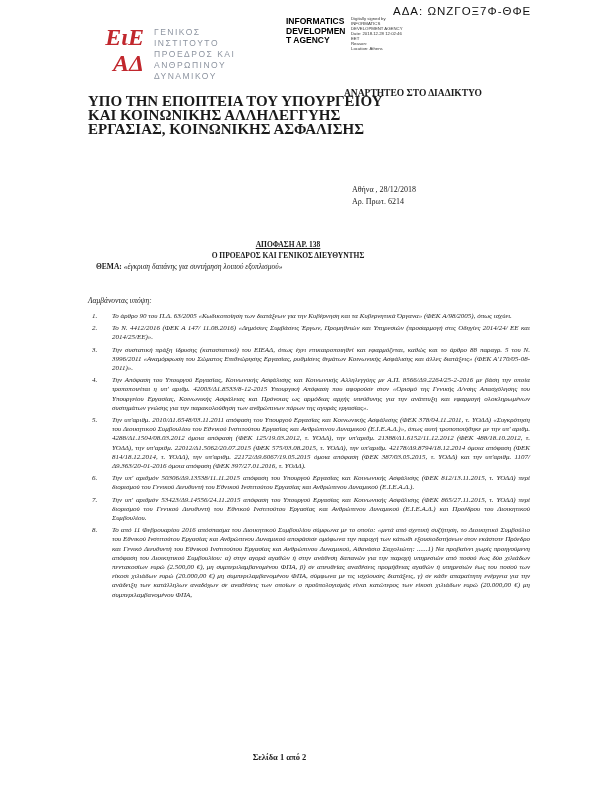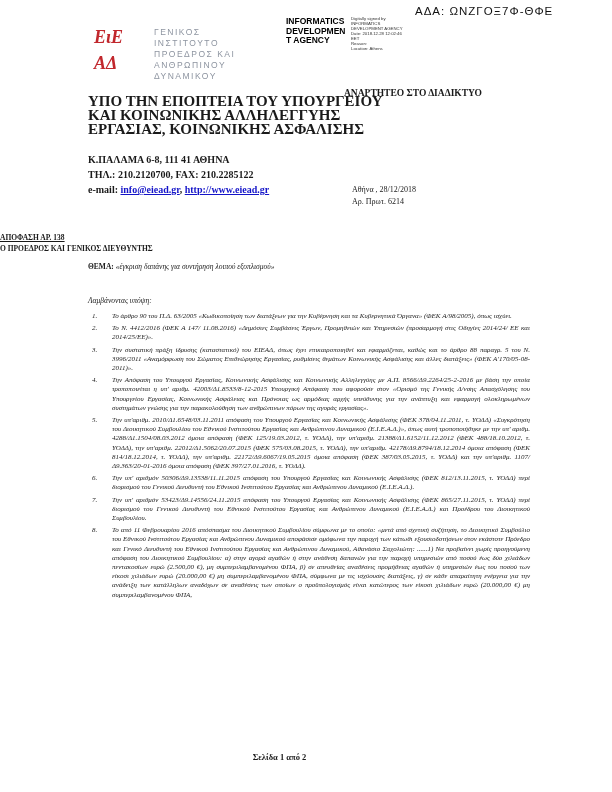--- a/index.html
+++ b/index.html
@@ -9,29 +9,29 @@
     width: 612px;
     height: 792px;
     margin: 0 auto;
     background: #ffffff;
     font-family: "Liberation Serif", serif;
     color: #1a1a1a;
     overflow: hidden;
     box-shadow: 0 0 4px rgba(0,0,0,.25);
   }
   .ada {
-    position: absolute; top: 5px; left: 415px;
+    position: absolute; top: 5px; left: 393px;
     font-family: "Liberation Sans", sans-serif;
     font-size: 11.5px; letter-spacing: 1px; color: #111;
   }
   .logo-block { position: absolute; top: 24px; left: 94px; display: flex; gap: 10px; }
   .logo-mark {
-    width: 50px; line-height: 26px; text-align: left;
+    width: 50px; line-height: 26px; text-align: right;
     color: #c1272d; font-weight: bold; font-style: italic;
-    font-size: 18px; font-family: "Liberation Serif", serif;
+    font-size: 24px; font-family: "Liberation Serif", serif;
   }
   .org-name {
     font-family: "Liberation Sans", sans-serif;
     font-size: 8.5px; letter-spacing: 1.5px; line-height: 11px;
     color: #8d94a0; padding-top: 3px;
   }
   .sig-agency {
     position: absolute; top: 17px; left: 286px;
     font-weight: bold; font-size: 8.5px; line-height: 9.5px;
     font-family: "Liberation Sans", sans-serif; color: #000;
@@ -52,25 +52,25 @@
   .contact {
     position: absolute; top: 152px; left: 88px;
     font-weight: bold; font-size: 10px; line-height: 15px;
   }
   .contact a { color: #1414c8; text-decoration: underline; cursor: pointer; }
   .date-block {
     position: absolute; top: 184px; left: 352px;
     font-size: 8px; line-height: 11.5px;
   }
   .decision {
-    position: absolute; top: 233px; left: 0; width: 576px;
-    font-weight: bold; font-size: 7.5px; line-height: 10.5px;
+    position: absolute; top: 240px; left: 0; width: 576px;
+    text-align: center; font-weight: bold; font-size: 7.5px; line-height: 10.5px;
   }
   .decision .title-line { text-decoration: underline; }
-  .subject { position: absolute; top: 262px; left: 88px; font-size: 7.5px; }
+  .subject { position: absolute; top: 262px; left: 96px; font-size: 7.5px; }
   .subject .label { font-weight: bold; }
   .subject .text { font-style: italic; }
   .preamble {
     position: absolute; top: 296px; left: 88px;
     font-size: 7.5px; font-style: italic;
   }
   .items {
     position: absolute; top: 312px; left: 92px; width: 438px;
     font-size: 7px; font-style: italic;
   }
@@ -120,27 +120,20 @@
   </div>
 
   <div class="supervision">
     <div>ΥΠΟ ΤΗΝ ΕΠΟΠΤΕΙΑ ΤΟΥ ΥΠΟΥΡΓΕΙΟΥ</div>
     <div>ΚΑΙ ΚΟΙΝΩΝΙΚΗΣ ΑΛΛΗΛΕΓΓΥΗΣ</div>
     <div>ΕΡΓΑΣΙΑΣ, ΚΟΙΝΩΝΙΚΗΣ ΑΣΦΑΛΙΣΗΣ</div>
   </div>
 
   <div class="anartiteo">ΑΝΑΡΤΗΤΕΟ ΣΤΟ ΔΙΑΔΙΚΤΥΟ</div>
 
-  <div class="contact">
-    <div>Κ.ΠΑΛΑΜΑ 6-8, 111 41 ΑΘΗΝΑ</div>
-    <div>ΤΗΛ.: 210.2120700,   FAX: 210.2285122</div>
-    <div>
-      <span>e-mail: </span><a>info@eiead.gr</a><span>, </span><a>http://www.eiead.gr</a>
-    </div>
-  </div>
 
   <div class="date-block">
     <div>Αθήνα , 28/12/2018</div>
     <div>Αρ. Πρωτ. 6214</div>
   </div>
 
   <div class="decision">
     <div class="title-line">ΑΠΟΦΑΣΗ ΑΡ. 138</div>
     <div>Ο ΠΡΟΕΔΡΟΣ ΚΑΙ ΓΕΝΙΚΟΣ ΔΙΕΥΘΥΝΤΗΣ</div>
   </div>

